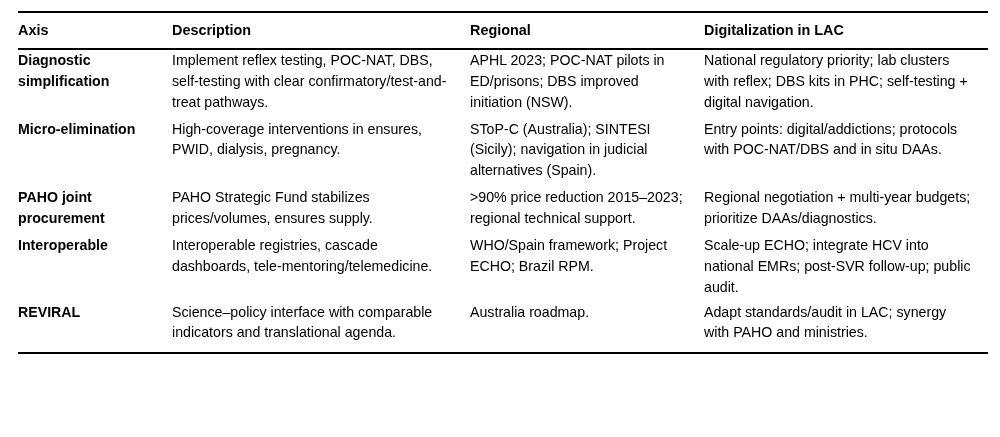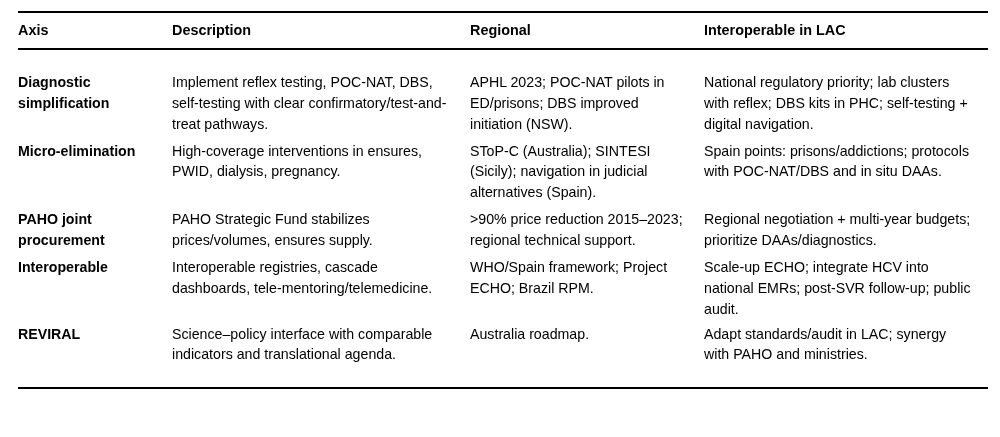--- a/index.html
+++ b/index.html
@@ -51,54 +51,54 @@
   table.data-table td.axis-cell {
     font-weight: bold;
   }
   
   col.c1 { width: 154px; }
   col.c2 { width: 298px; }
   col.c3 { width: 234px; }
   col.c4 { width: 284px; }
   th.h1, td.axis-cell { padding-left: 7px; margin-left: 32px; }
   tbody tr.row-pad td { padding-top: 4px; }
-  tbody tr:first-child td { padding-top: 22px; }
-  tbody tr.last-row td { padding-bottom: 22px; }
+  tbody tr:first-child td { padding-top: 0; }
+  tbody tr.last-row td { padding-bottom: 9px; }
 </style>
 </head>
 <body>
 
 <div class="table-wrap">
   <table class="data-table">
     <colgroup>
       <col class="c1">
         <col class="c2">
         <col class="c3">
         <col class="c4">
     </colgroup>
     <thead>
       <tr>
         <th class="h1">Axis</th>
         <th>Description</th>
         <th>Regional</th>
-        <th>Interoperable in LAC</th>
+        <th>Digitalization in LAC</th>
       </tr>
     </thead>
     <tbody>
       <tr>
         <td class="axis-cell">Diagnostic simplification</td>
         <td>Implement reflex testing, POC-NAT, DBS, self-testing with clear confirmatory/test-and-treat pathways.</td>
         <td>APHL 2023; POC-NAT pilots in ED/prisons; DBS improved initiation (NSW).</td>
         <td>National regulatory priority; lab clusters with reflex; DBS kits in PHC; self-testing + digital navigation.</td>
       </tr>
       <tr class="row-pad">
         <td class="axis-cell">Micro-elimination</td>
         <td>High-coverage interventions in ensures, PWID, dialysis, pregnancy.</td>
         <td>SToP-C (Australia); SINTESI (Sicily); navigation in judicial alternatives (Spain).</td>
-        <td>Spain points: prisons/addictions; protocols with POC-NAT/DBS and in situ DAAs.</td>
+        <td>Entry points: digital/addictions; protocols with POC-NAT/DBS and in situ DAAs.</td>
       </tr>
       <tr class="row-pad">
         <td class="axis-cell">PAHO joint procurement</td>
         <td>PAHO Strategic Fund stabilizes prices/volumes, ensures supply.</td>
         <td>&gt;90% price reduction 2015–2023; regional technical support.</td>
         <td>Regional negotiation + multi-year budgets; prioritize DAAs/diagnostics.</td>
       </tr>
       <tr class="row-pad">
         <td class="axis-cell">Interoperable</td>
         <td>Interoperable registries, cascade dashboards, tele-mentoring/telemedicine.</td>

